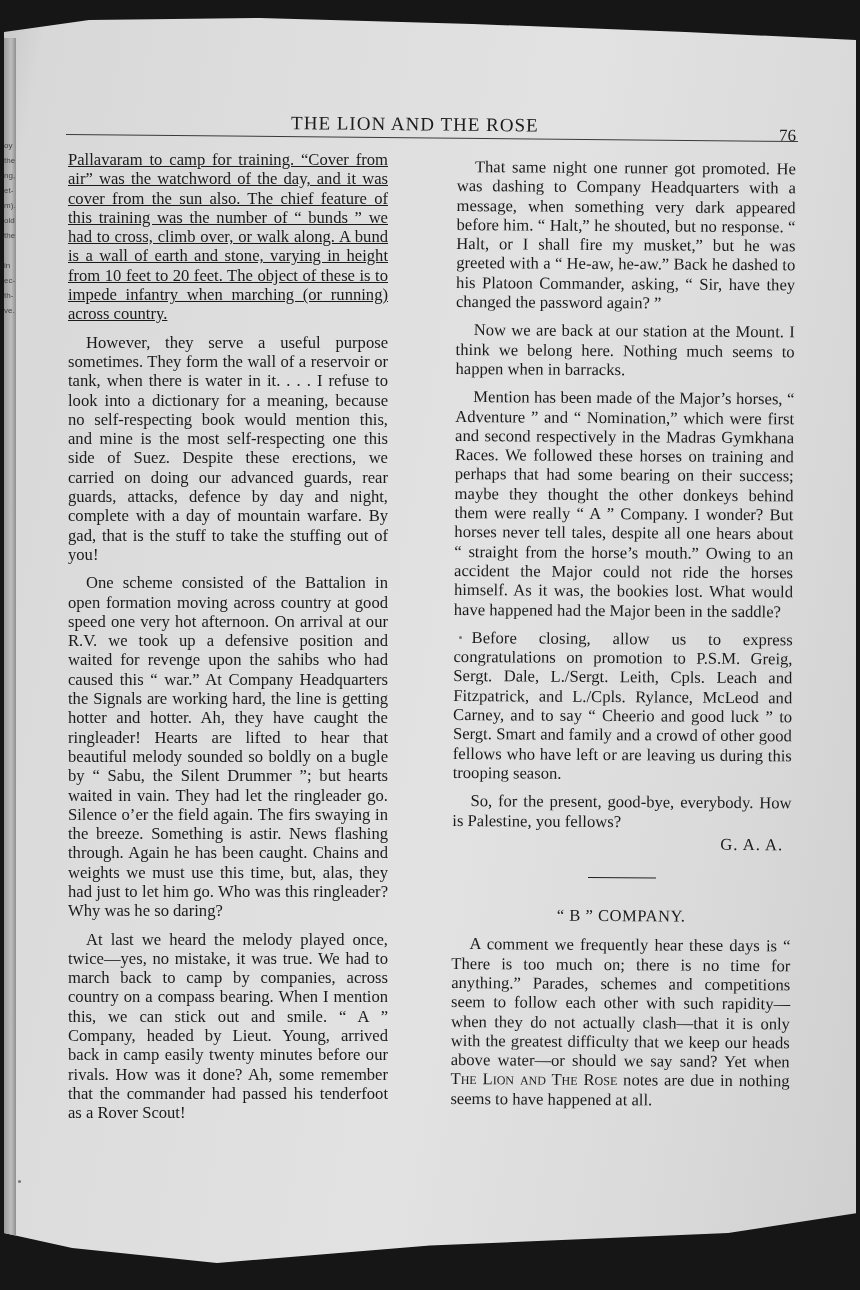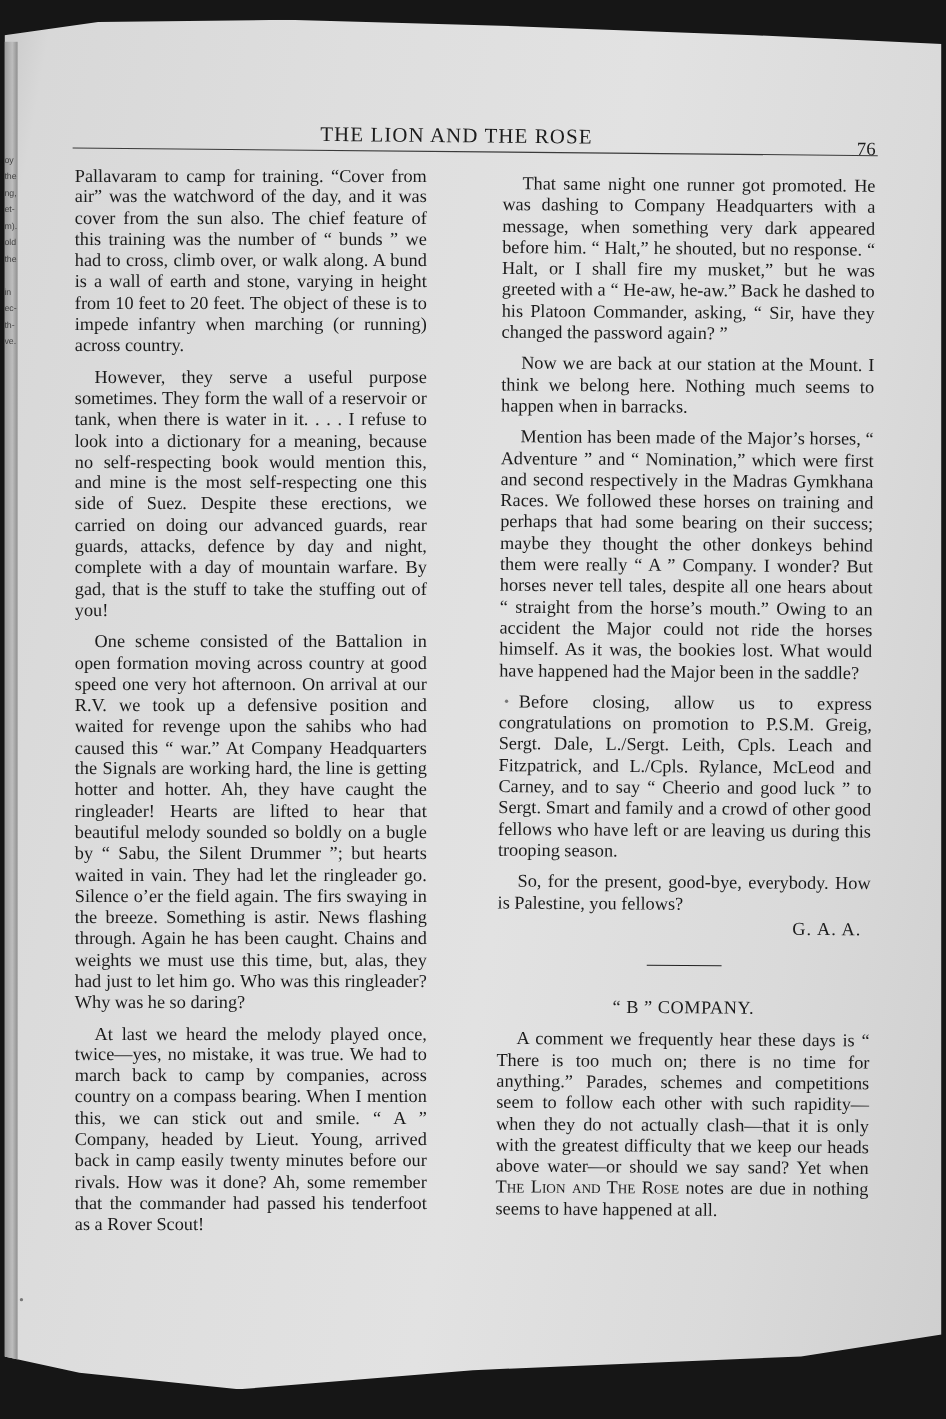--- a/index.html
+++ b/index.html
@@ -93,20 +93,21 @@
       width: 339px;
       transform: rotate(0.4deg);
       transform-origin: left top;
     }
     .col p {
       margin: 0 0 9px 0;
       text-indent: 18px;
     }
     .col p.first-no-indent {
       text-indent: 0;
+      text-decoration: underline;
     }
     .signature {
       text-align: right;
       margin: -6px 8px 0 0;
       letter-spacing: 1px;
     }
     .section-rule {
       width: 68px;
       height: 0;
       border-top: 1.5px solid #222;

